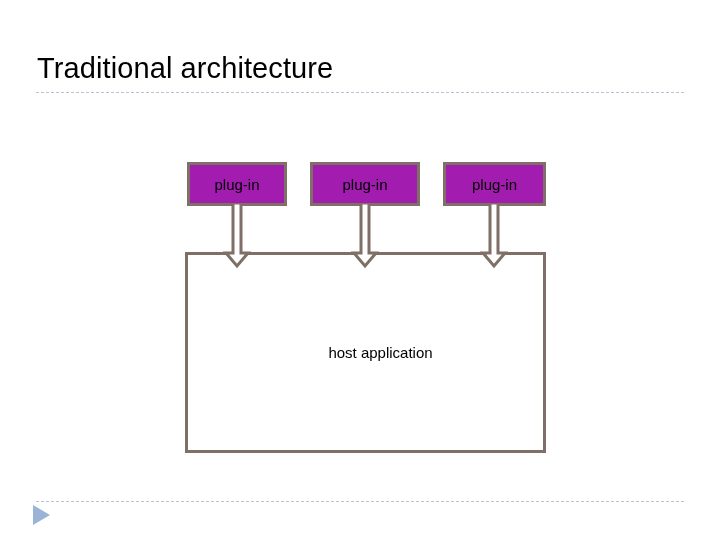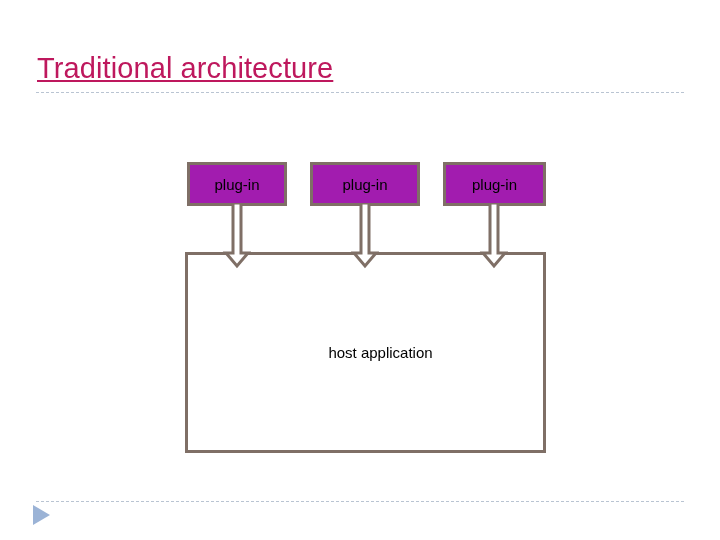--- a/index.html
+++ b/index.html
@@ -19,24 +19,23 @@
   }
 
   
   #slide-title {
     position: absolute;
     left: 37px;
     top: 50px;
     font-size: 29px;
     font-weight: 400;
     letter-spacing: 0.1px;
-    color: #be185d;
+    color: #000000;
     white-space: nowrap;
     line-height: 36px;
-    text-decoration: underline;
   }
 
   
   .dashed-rule {
     position: absolute;
     height: 0;
     border-top: 1px dashed #B9C4D2;
   }
   #title-rule {
     left: 36px;

